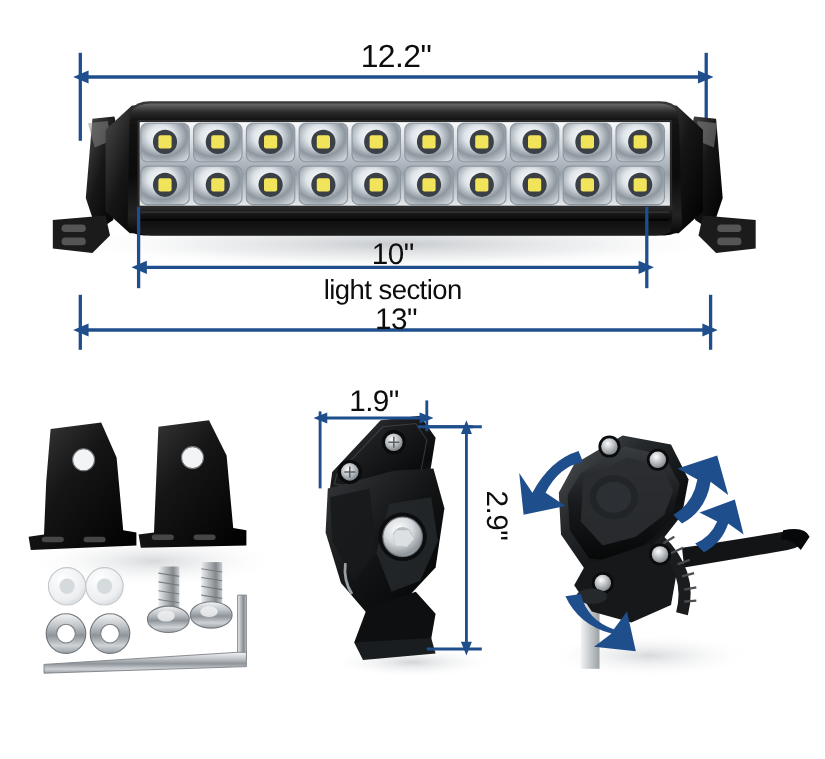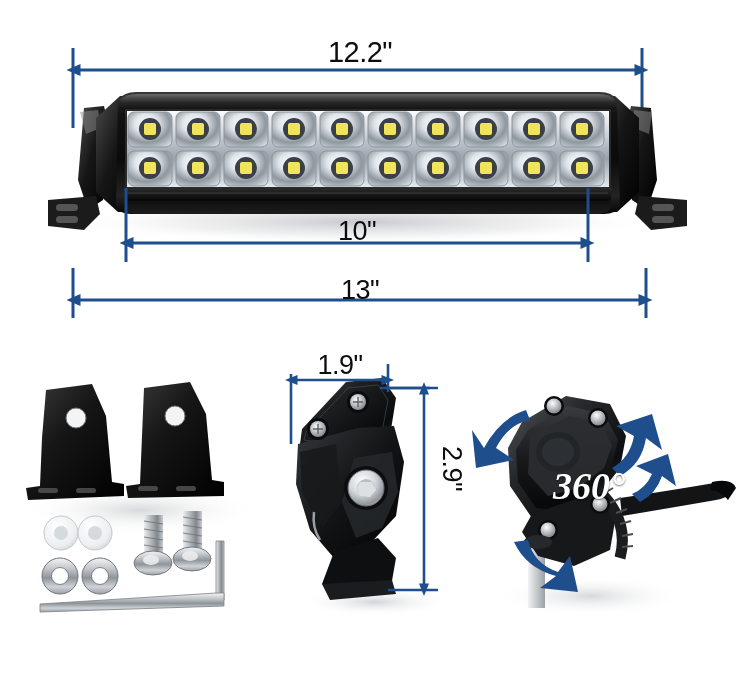--- a/index.html
+++ b/index.html
@@ -252,20 +252,21 @@
     <g>
       <line x1="73" y1="268" x2="73" y2="318" stroke="#1f4e8c" stroke-width="3"></line>
       <line x1="646" y1="268" x2="646" y2="318" stroke="#1f4e8c" stroke-width="3"></line>
       <line x1="80" y1="300" x2="639" y2="300" stroke="#1f4e8c" stroke-width="3" marker-start="url(#arrL)" marker-end="url(#arrR)"></line>
     </g>
   </svg>
 
   <div class="abs dimtext t-big" style="left:0;top:38px;width:720px;text-align:center;">12.2"</div>
 
   <div class="abs dimtext t-mid" style="left:125px;top:218px;width:464px;text-align:center;">10"</div>
+  <div class="abs dimtext t-sub" style="left:125px;top:252px;width:464px;text-align:center;">light section</div>
 
   <div class="abs dimtext t-mid" style="left:73px;top:277px;width:574px;text-align:center;">13"</div>
 
   <svg class="abs" style="left:20px;top:378px;" width="240" height="250" viewBox="0 0 240 250">
     <defs>
       <linearGradient id="bkt" x1="0" y1="0" x2="1" y2="1">
         <stop offset="0" stop-color="#3c3c3c"></stop>
         <stop offset="0.4" stop-color="#161616"></stop>
         <stop offset="1" stop-color="#000000"></stop>
       </linearGradient>
@@ -537,15 +538,14 @@
       <path d="M56,20 Q30,28 14,58 L2,40 L6,78 L44,70 L26,58 Q38,34 60,30 Z"></path>
 
       <path d="M150,86 Q172,74 176,48 L192,60 L182,24 L146,36 L164,46 Q160,68 142,78 Z"></path>
 
       <path d="M44,152 Q56,178 86,186 L70,198 L108,202 L100,166 L88,182 Q64,174 58,150 Z"></path>
 
       <path d="M170,112 Q186,104 192,86 L206,96 L198,64 L166,76 L182,84 Q176,98 162,104 Z"></path>
     </g>
   </svg>
 
-  <div class="abs deg360" style="left:524px;top:464px;width:130px;text-align:center;">360°</div>
 
 </div>
 
 </body></html>

